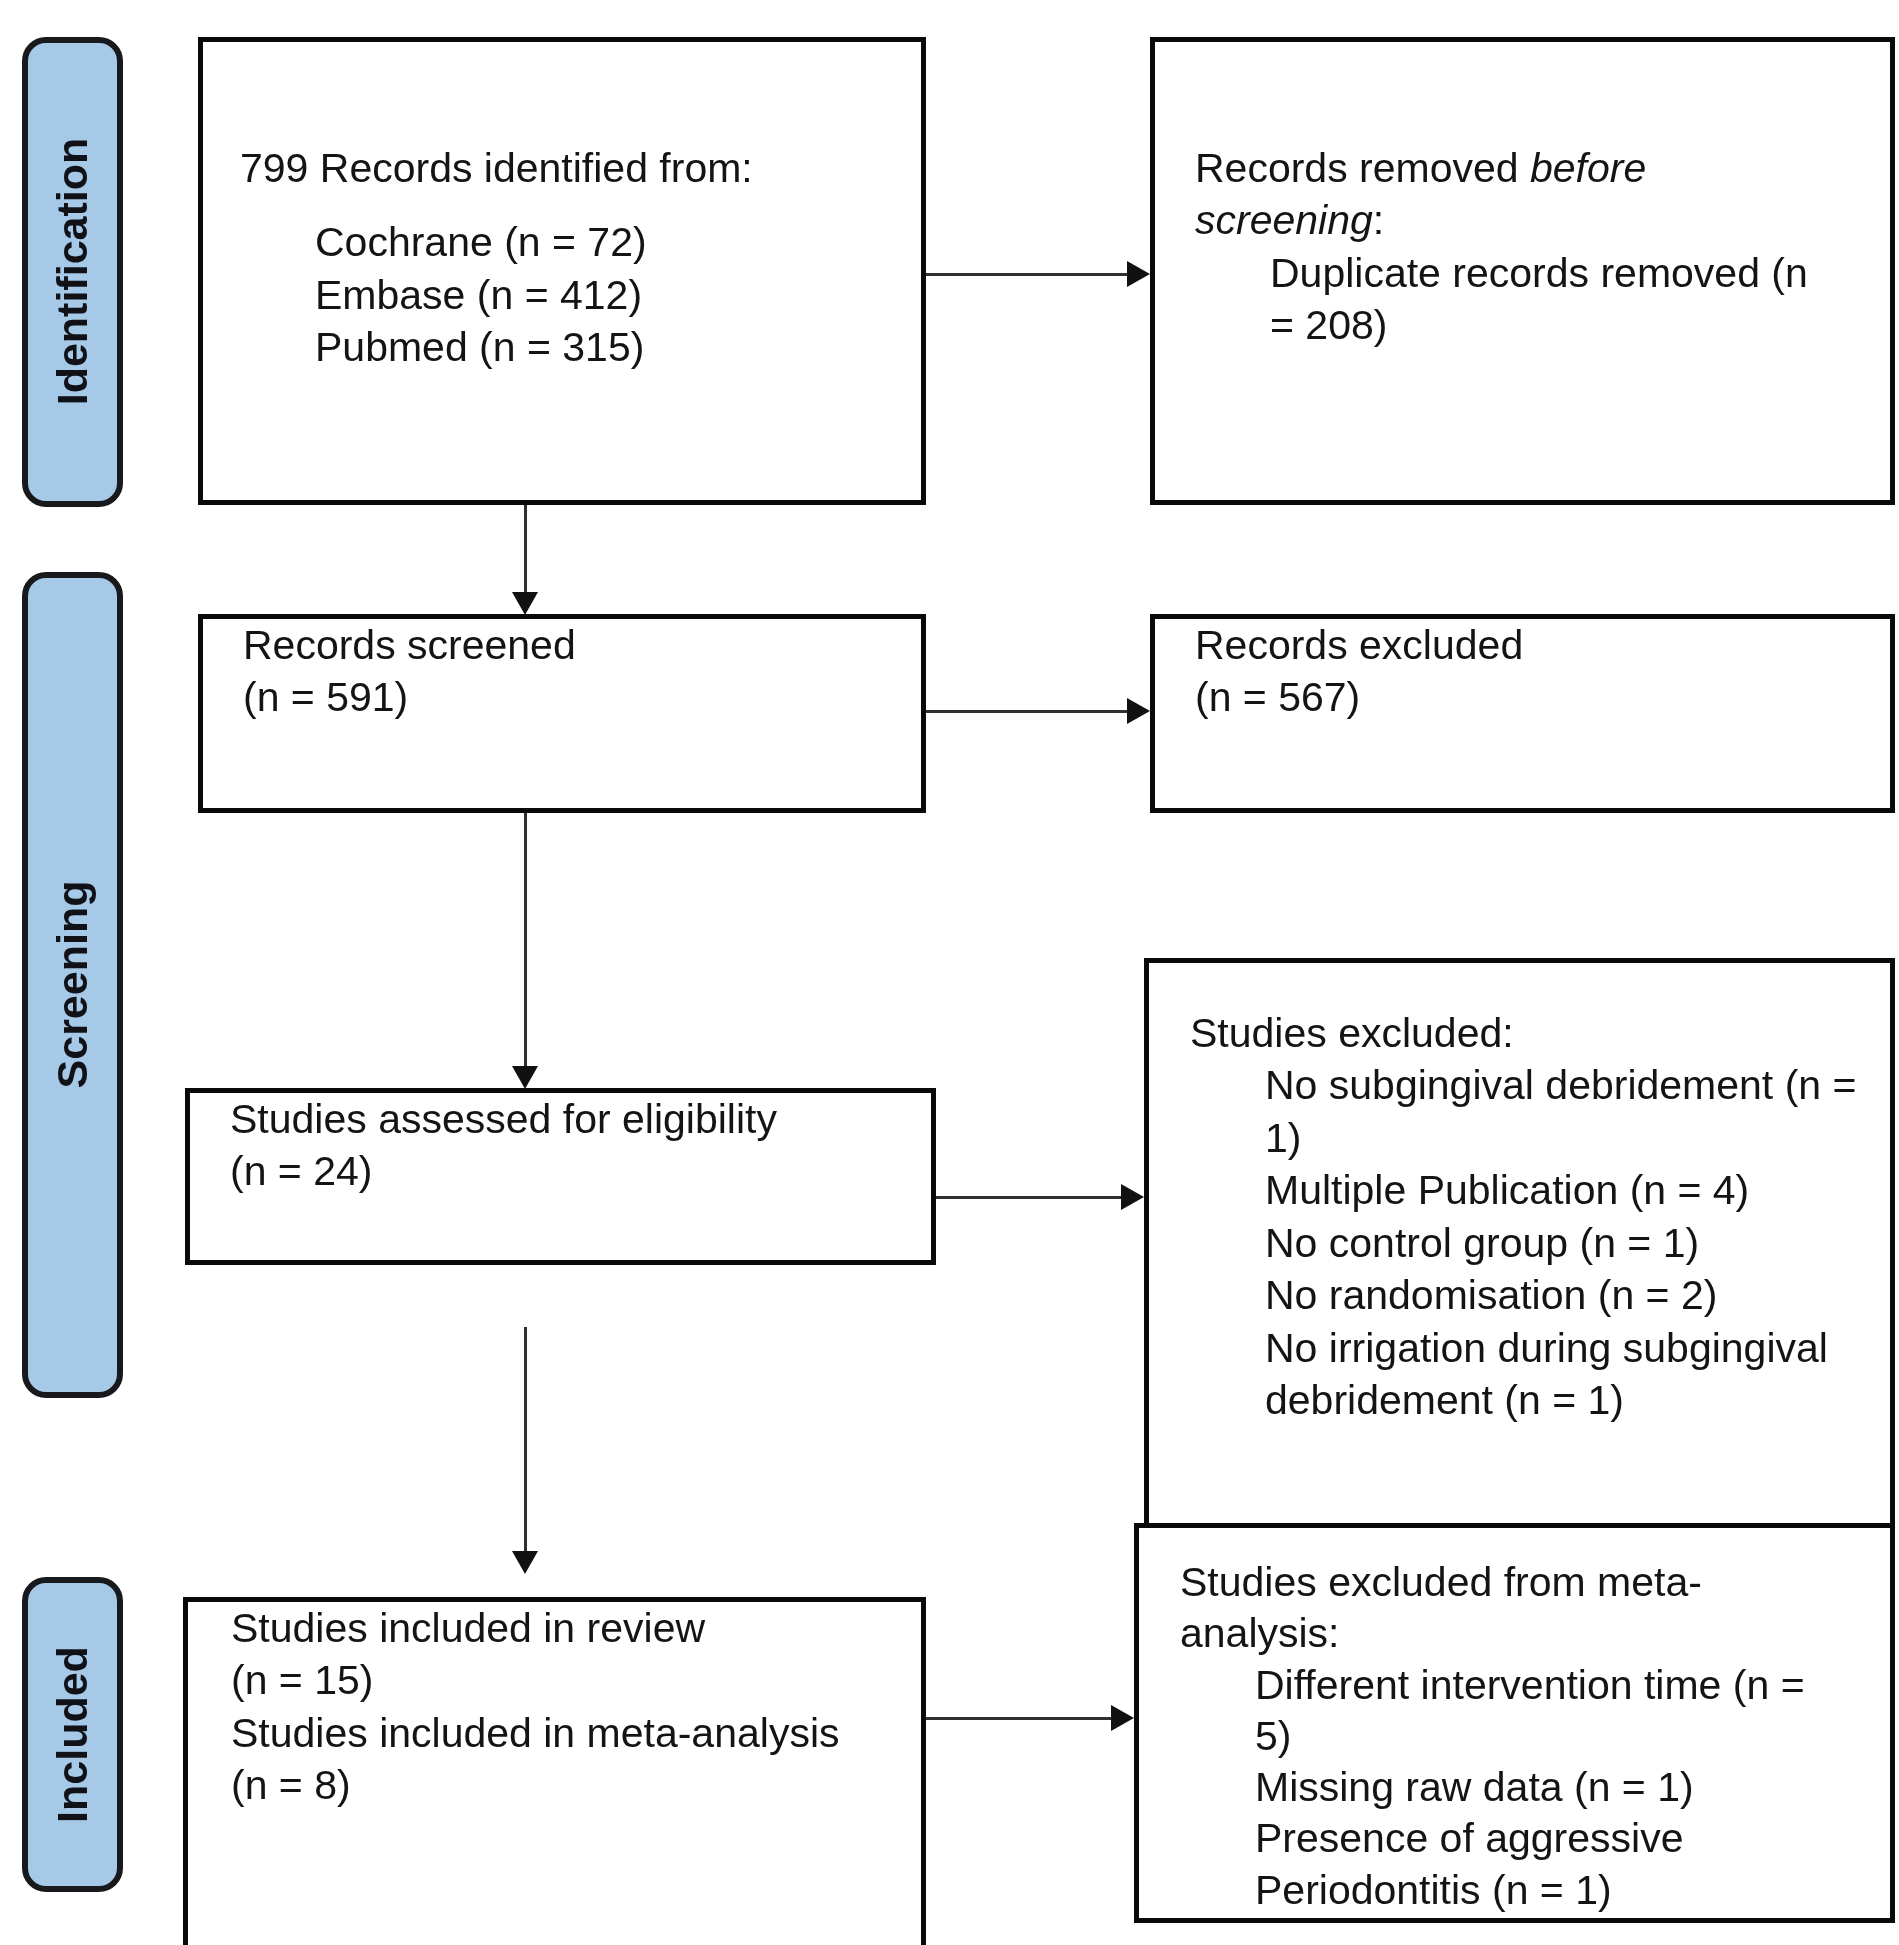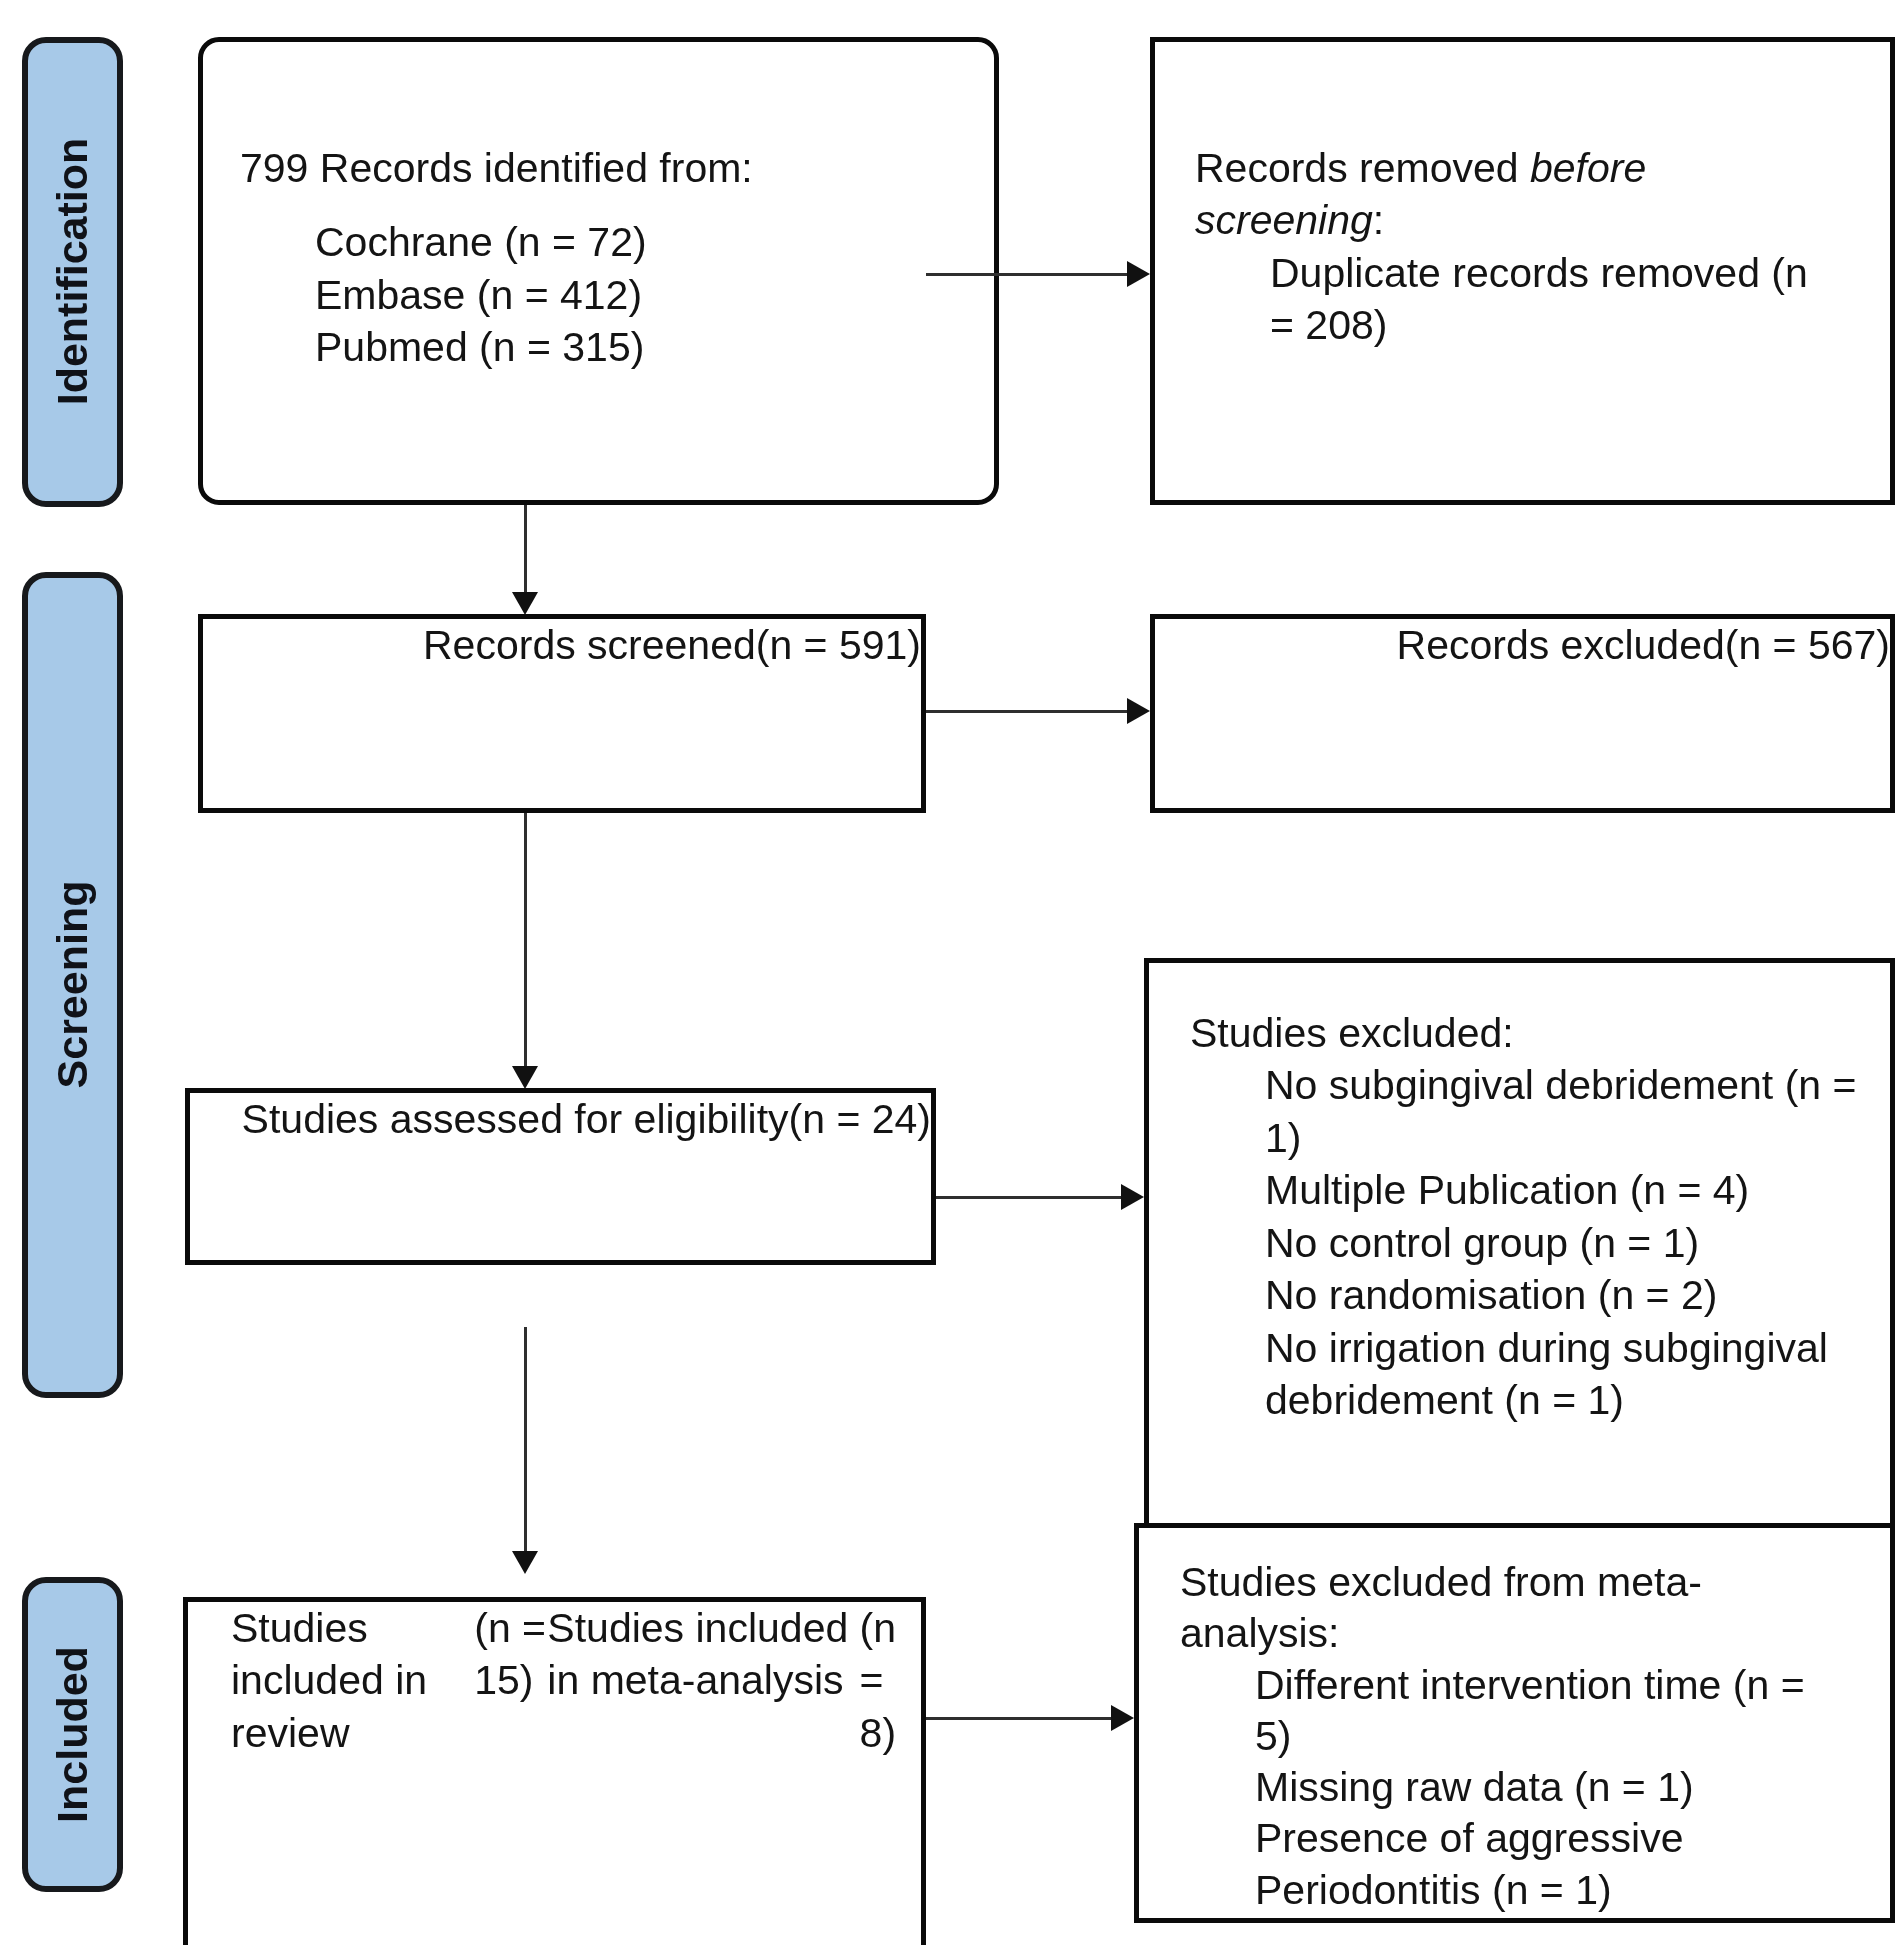--- a/index.html
+++ b/index.html
@@ -18,21 +18,21 @@
     display:flex; align-items:center; justify-content:center;
   }
   .stage .rot{
     transform:rotate(-90deg); white-space:nowrap;
     font-weight:bold; font-size:43px; color:#101218;
   }
   .box{
     position:absolute; box-sizing:border-box; background:#fff;
     border:5.3px solid var(--box-border);
   }
-  .box.center{display:flex; flex-direction:row; justify-content:flex-end;}
+  .box.center{display:flex; flex-direction:column; justify-content:flex-start;}
   .box-title{white-space:normal;}
   .box-items > div{padding-left:75px;}
   .gap-top{margin-top:22px;}
   .it{font-style:italic;}
   .vline{position:absolute; width:2.7px; background:var(--arrow);}
   .hline{position:absolute; height:3.3px; background:var(--arrow);}
   .tri-down{
     position:absolute; width:0; height:0;
     border-left:13.3px solid transparent; border-right:13.3px solid transparent;
     border-top:23px solid #111;
@@ -51,21 +51,21 @@
   <div class="stage" style="top:37px;height:470px;">
     <span class="rot">Identification</span>
   </div>
   <div class="stage" style="top:572px;height:826px;">
     <span class="rot">Screening</span>
   </div>
   <div class="stage" style="top:1577px;height:315px;">
     <span class="rot">Included</span>
   </div>
 
-  <div class="box" style="left:198px;top:37px;width:801px;height:468px;padding:100px 37px 0 37px;border-radius:21px;">
+  <div class="box" style="left:198px;top:37px;width:728px;height:468px;padding:100px 37px 0 37px;">
     <div class="box-title">799 Records identified from:</div>
     <div class="box-items gap-top">
       <div>Cochrane (n = 72)</div>
       <div>Embase (n = 412)</div>
       <div>Pubmed (n = 315)</div>
     </div>
   </div>
 
   <div class="box" style="left:1150px;top:37px;width:745px;height:468px;padding:100px 56px 0 40px;">
     <div class="box-title" style="max-width:600px;"><span>Records removed </span><span class="it">before screening</span><span>:</span></div>

